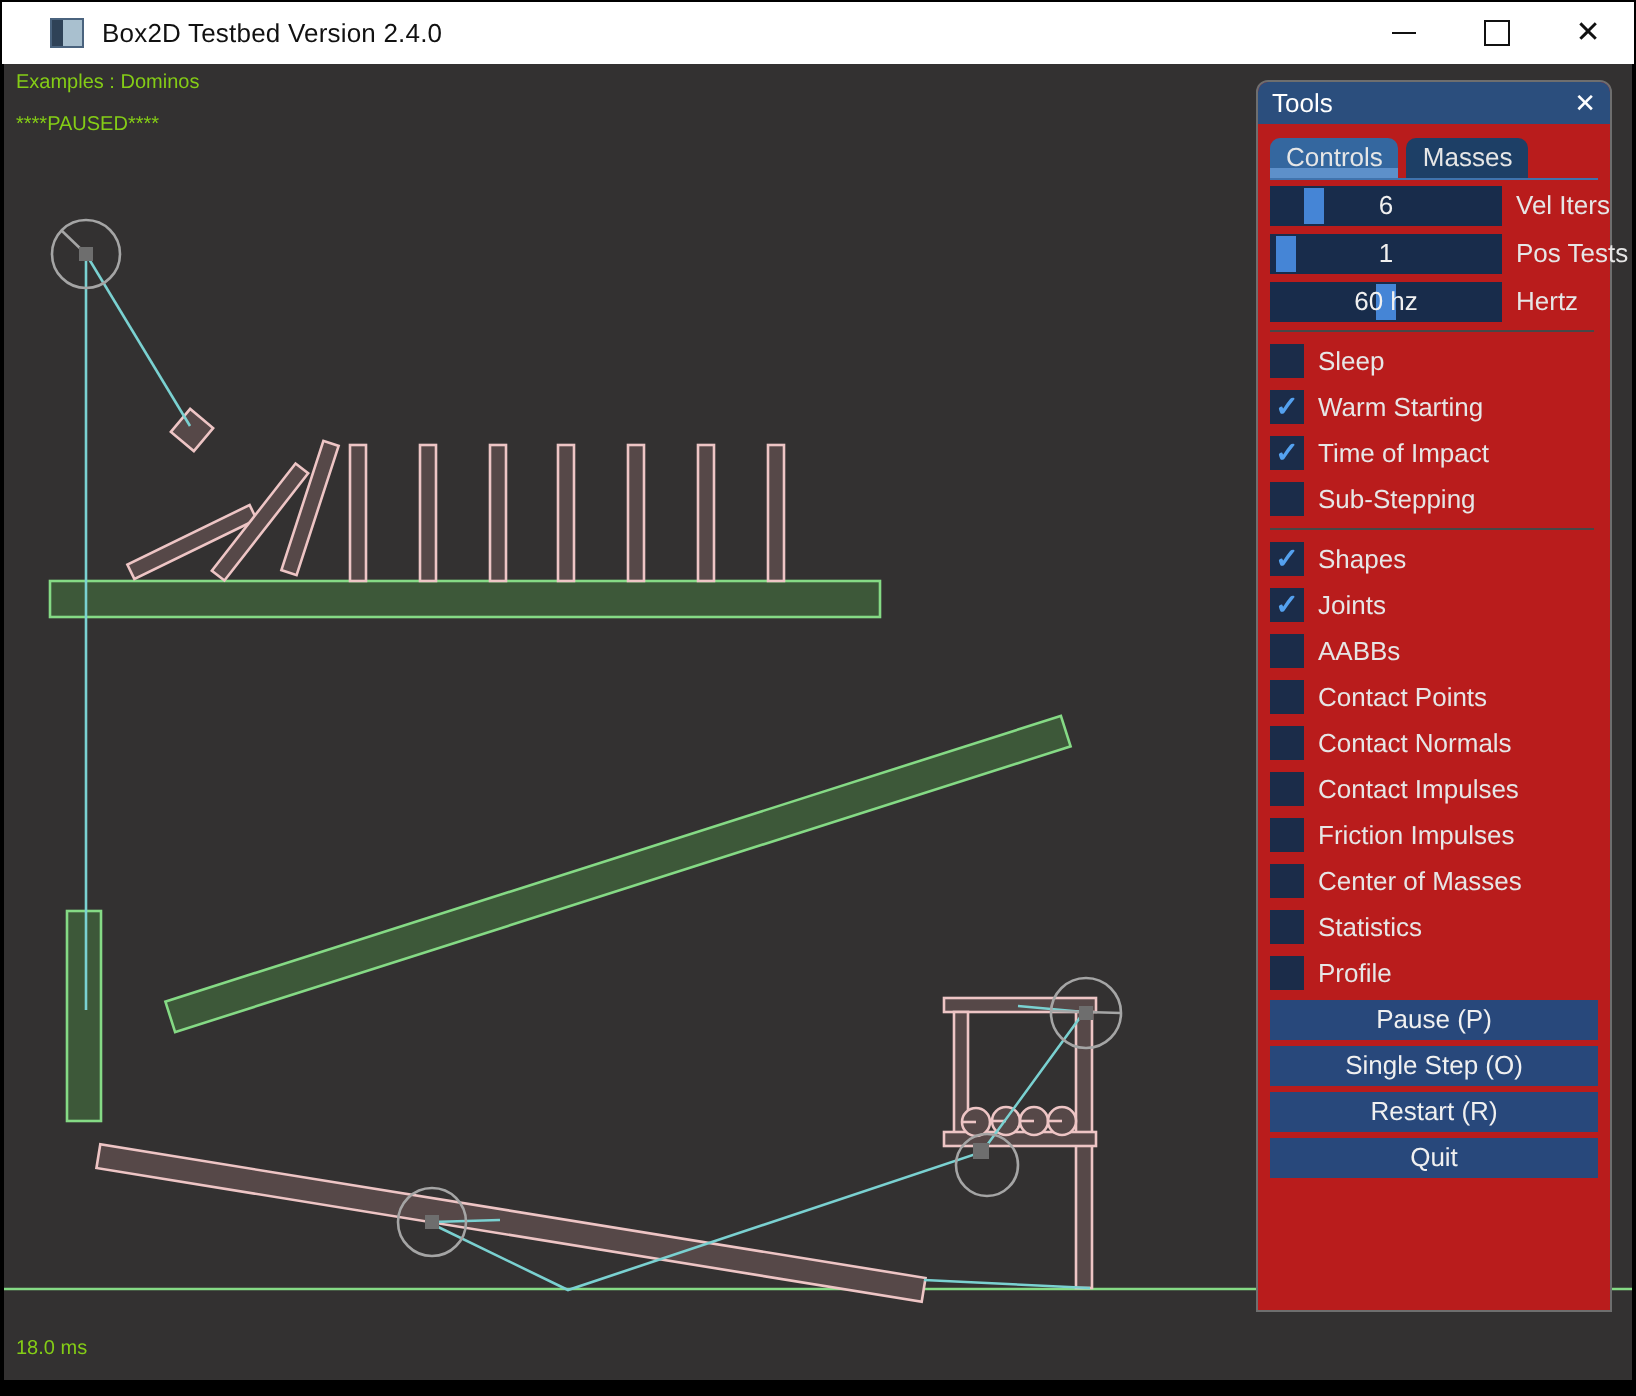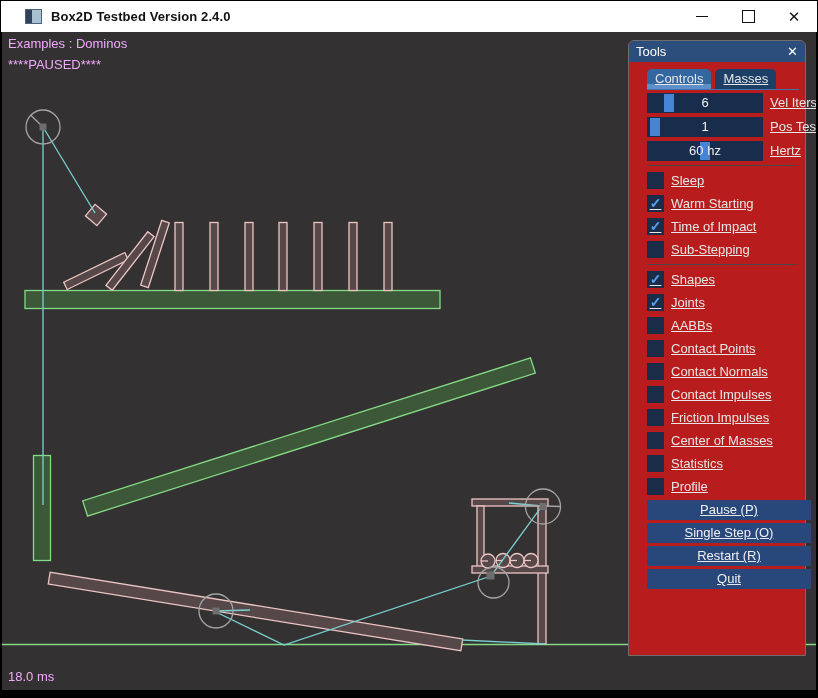--- a/index.html
+++ b/index.html
@@ -4,44 +4,44 @@
 <style>
   html,body{margin:0;padding:0;}
   body{width:818px;height:698px;background:#000;position:relative;overflow:hidden;
        font-family:"Liberation Sans",sans-serif;-webkit-font-smoothing:antialiased;}
 
   
   .titlebar{position:absolute;left:1px;top:1px;width:816px;height:31px;background:#ffffff;
             display:flex;align-items:center;color:#111;font-size:13px;}
   .app-icon{width:15px;height:13px;margin-left:24px;border:1px solid #4a637e;
             background:linear-gradient(90deg,#2f4257 38%,#a9c0cf 38%);}
-  .title-text{margin-left:9px;letter-spacing:.1px;font-weight:bold;}
+  .title-text{margin-left:9px;letter-spacing:.1px;}
   .win-btns{margin-left:auto;display:flex;height:100%;}
   .win-btn{width:46px;height:100%;display:flex;align-items:center;justify-content:center;cursor:default;}
   .min-glyph{width:12px;height:0;border-top:1.4px solid #111;display:block;}
   .max-glyph{width:11px;height:11px;border:1.4px solid #111;display:block;}
   .close-glyph{font-size:15px;line-height:1;color:#111;}
 
   
   .scene{position:absolute;left:2px;top:32px;width:814px;height:658px;background:#333131;overflow:hidden;}
   .scene svg{position:absolute;left:0;top:0;}
   .scene svg [stroke]{stroke-width:1.3;}
   .scene svg line,.scene svg polyline{fill:none;stroke-width:1.2;}
-  .scene-label{position:absolute;color:#f0abfc;font-size:13px;white-space:nowrap;}
+  .scene-label{position:absolute;color:#84cc16;font-size:10px;white-space:nowrap;}
   .lbl-example{left:6px;top:4px;}
   .lbl-paused{left:6px;top:25px;}
   .lbl-ms{left:6px;top:637px;}
 
   
   .tools{position:absolute;left:626px;top:8px;width:178px;height:616px;box-sizing:border-box;
          background:#b91c1c;border:1px solid #6e6e6e;border-radius:6px 6px 0 0;color:#e6e6e6;font-size:13px;}
   .tools-header{height:21px;background:#2b4e7d;border-radius:5px 5px 0 0;display:flex;align-items:center;
                 justify-content:space-between;padding:0 7px;color:#fff;}
   .tools-close{font-size:13px;color:#fff;cursor:default;}
-  .tools-body{padding:7px 2px 0 18px;text-decoration:underline;}
+  .tools-body{padding:7px 2px 0 6px;}
 
   .tab-bar{display:flex;gap:4px;}
   .tab{height:20px;line-height:20px;padding:0 8px;border-radius:5px 5px 0 0;background:#1d3f66;cursor:default;}
   .tab.active{background:#34679f;box-shadow:inset 0 -5px 0 #5d90ca;}
   .tab-underline{border-top:1px solid #4073ad;margin-right:4px;}
 
   .srow{display:flex;align-items:center;gap:7px;height:23px;margin-top:1px;}
   .track{position:relative;width:116px;height:20px;background:#182c4b;flex:0 0 auto;}
   .handle{position:absolute;top:1px;width:10px;height:18px;background:#4585d6;}
   .sval{position:absolute;left:0;top:0;width:100%;text-align:center;line-height:20px;color:#f0f0f0;}

